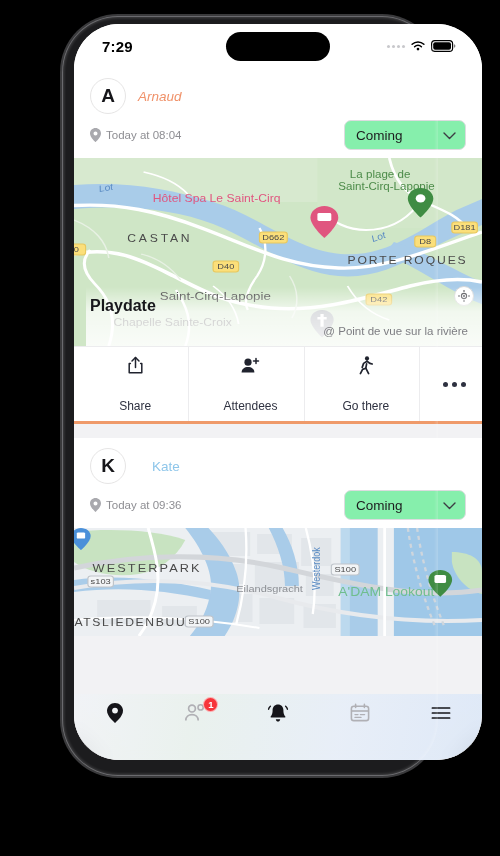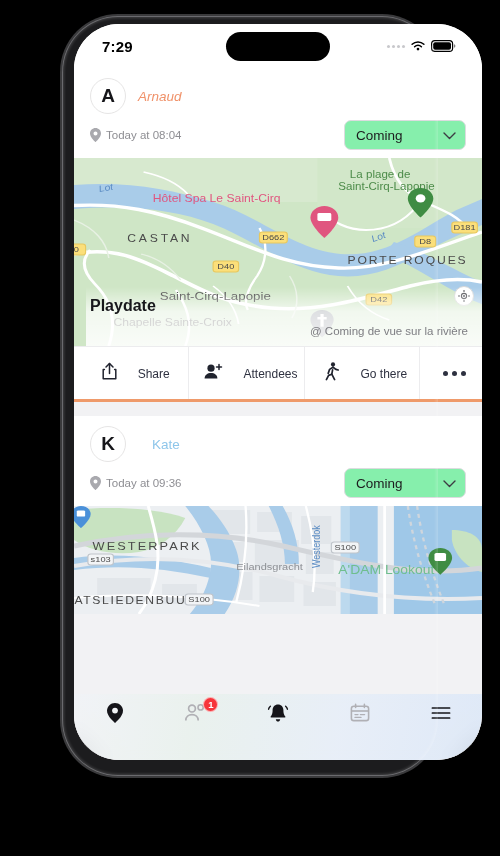--- a/index.html
+++ b/index.html
@@ -114,21 +114,21 @@
   }
 
   
   .actions {
     display: flex; background: #fff;
     border-top: 1px solid #ececee;
     border-bottom: 3px solid #ef9a6a;
   }
   .action {
     flex: 1 1 0; padding: 9px 0 8px 8px;
-    display: flex; flex-direction: row; align-items: center; gap: 20px;
+    display: flex; flex-direction: column; align-items: center; gap: 20px;
     border-right: 1px solid #ececee;
     min-height: 52px; justify-content: center;
   }
   .action:last-child { border-right: none; flex: 0 0 62px; }
   .action-label { font-size: 12px; color: #2e3140; }
   .dots3 { display: flex; gap: 4px; }
   .dots3 i { width: 5px; height: 5px; border-radius: 50%; background: #2e3140; display:block; }
 
   .card-gap { height: 14px; background: #f2f2f4; }
 
@@ -298,21 +298,21 @@
             <div class="locate-btn">
               <svg width="12" height="12" viewBox="0 0 12 12">
                 <circle cx="6" cy="6" r="2.6" fill="none" stroke="#4a4a4f" stroke-width="1.1"></circle>
                 <circle cx="6" cy="6" r="1" fill="#4a4a4f"></circle>
                 <path d="M6 0v2M6 10v2M0 6h2M10 6h2" stroke="#4a4a4f" stroke-width="1.1"></path>
               </svg>
             </div>
 
             <div class="map-overlay">
               <div class="plan-name">Playdate</div>
-              <div class="plan-place">@ Coming de vue sur la rivière</div>
+              <div class="plan-place">@ Point de vue sur la rivière</div>
             </div>
           </div>
 
           <div class="actions">
             <div class="action">
               <span>
                 <svg width="17" height="19" viewBox="0 0 17 19">
                   <path d="M8.5 1.5v10" stroke="#20232e" stroke-width="1.5" stroke-linecap="round"></path>
                   <path d="M5 5l3.5-3.5L12 5" stroke="#20232e" stroke-width="1.5" fill="none" stroke-linecap="round" stroke-linejoin="round"></path>
                   <path d="M3.4 7.6H2.2v9.2h12.6V7.6h-1.2" stroke="#20232e" stroke-width="1.5" fill="none" stroke-linecap="round" stroke-linejoin="round"></path>

